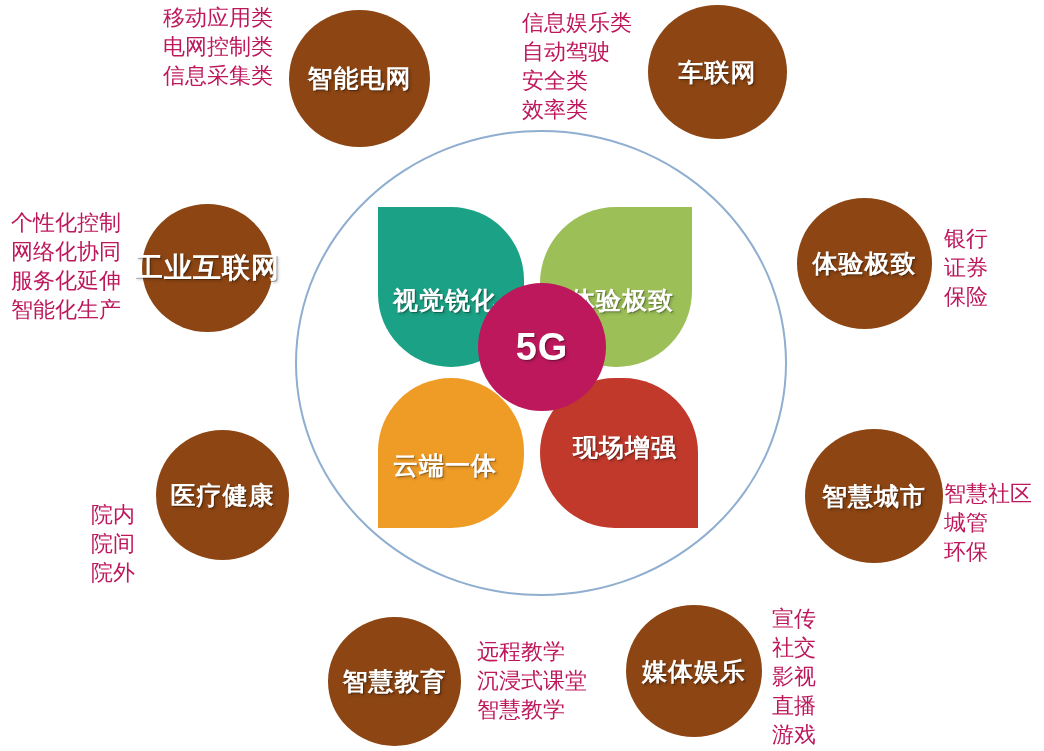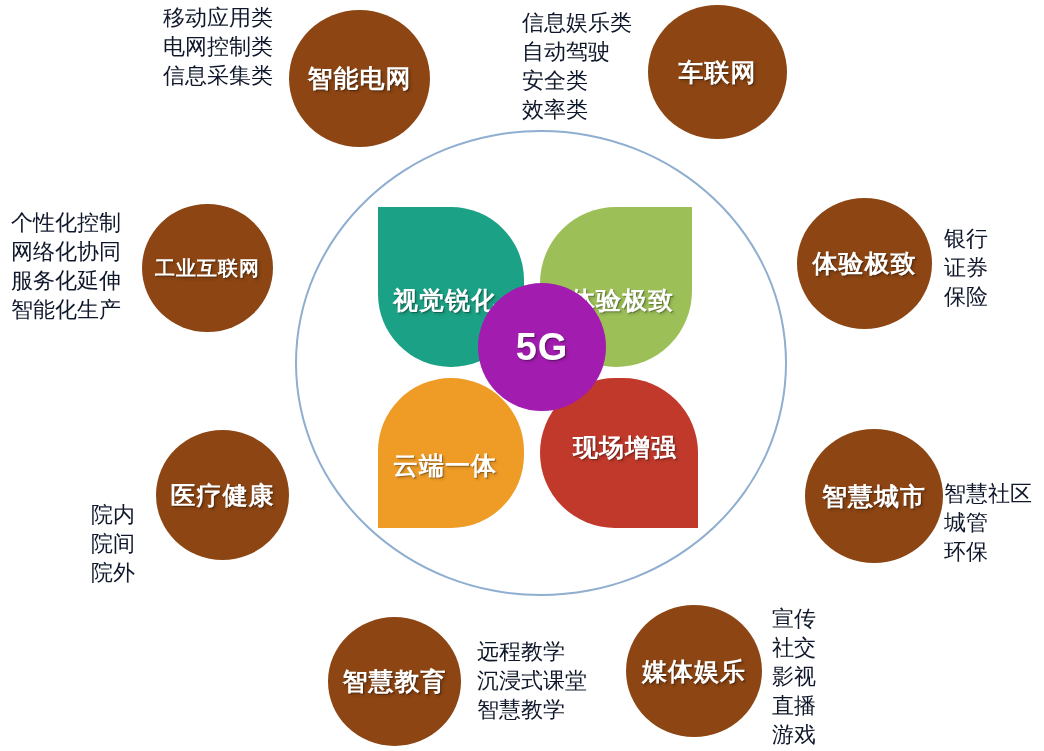--- a/index.html
+++ b/index.html
@@ -110,21 +110,21 @@
     font-size: 25px;
     letter-spacing: 1px;
     white-space: nowrap;
     text-shadow: 1px 1px 0 rgba(0,0,0,0.30), 2px 2px 3px rgba(0,0,0,0.20);
     pointer-events: none;
   }
 
   
   .note {
     position: absolute;
-    color: #0f172a;
+    color: #be185d;
     font-size: 22px;
     line-height: 29px;
     white-space: nowrap;
   }
   .note.right  { text-align: left; }
   .note.left   { text-align: left; }
   .note-line { display: block; }
 </style>
 </head>
 <body>
@@ -142,21 +142,21 @@
   </div>
 
   <div class="petal petal-bl" style="background:#EF9C27">
     <span class="petal-label">云端一体</span>
   </div>
 
   <div class="petal petal-br" style="background:#C0392B">
     <span class="petal-label">现场增强</span>
   </div>
 
-  <div class="center-hub" style="background:#a21caf">
+  <div class="center-hub" style="background:#be185d">
     <span class="center-label">5G</span>
   </div>
 
   <div class="node" style="left:289px; top:10px; width:141px; height:137px; background:#8C4513;">
     <span class="node-label">智能电网</span>
   </div>
   <div class="note left" style="left:163px; top:3px;">
     <span class="note-line">移动应用类</span>
     <span class="note-line">电网控制类</span>
     <span class="note-line">信息采集类</span>
@@ -166,21 +166,21 @@
     <span class="node-label">车联网</span>
   </div>
   <div class="note left" style="left:522px; top:8px;">
     <span class="note-line">信息娱乐类</span>
     <span class="note-line">自动驾驶</span>
     <span class="note-line">安全类</span>
     <span class="note-line">效率类</span>
   </div>
 
   <div class="node" style="left:142px; top:204px; width:131px; height:128px; background:#8C4513;">
-    <span class="node-label" style="font-size:20px; position:absolute; left:50%; transform:translateX(-50%);">工业互联网</span>
+    <span class="node-label" style="font-size:28px; position:absolute; left:50%; transform:translateX(-50%);">工业互联网</span>
   </div>
   <div class="note left" style="left:11px; top:208px;">
     <span class="note-line">个性化控制</span>
     <span class="note-line">网络化协同</span>
     <span class="note-line">服务化延伸</span>
     <span class="note-line">智能化生产</span>
   </div>
 
   <div class="node" style="left:797px; top:198px; width:135px; height:131px; background:#8C4513;">
     <span class="node-label">体验极致</span>

